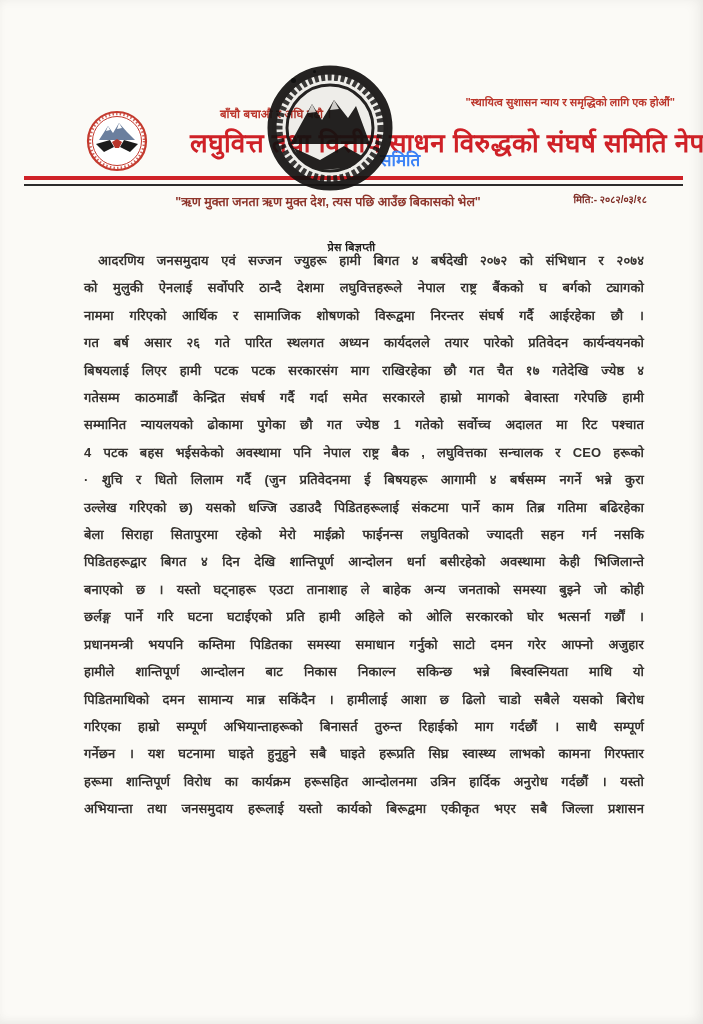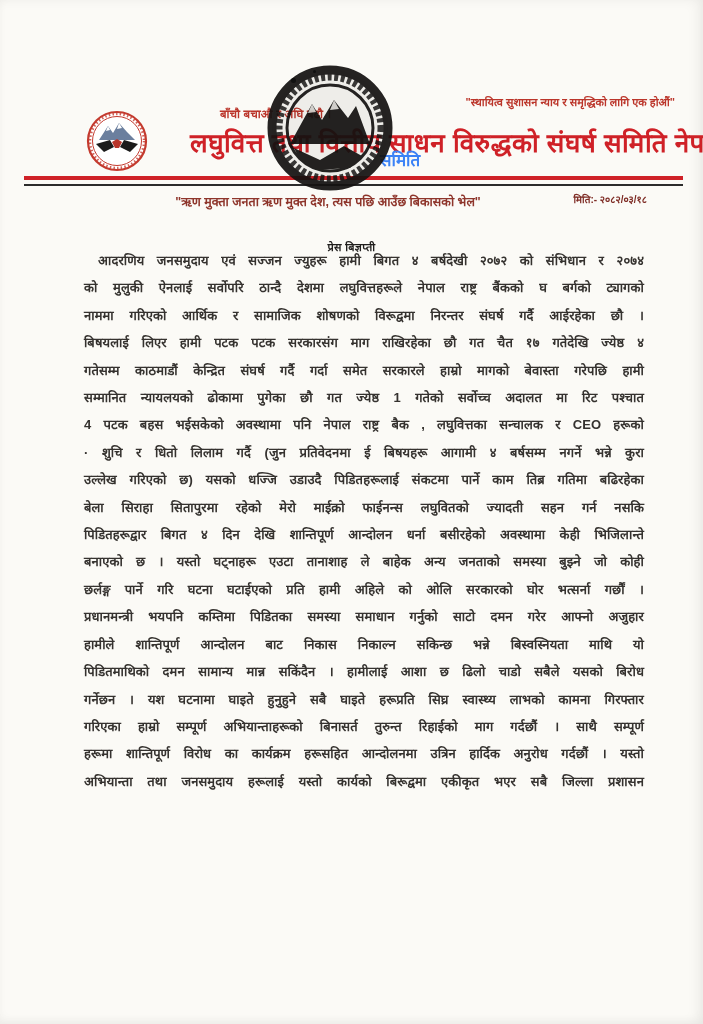--- a/index.html
+++ b/index.html
@@ -115,32 +115,33 @@
     <div class="ink-speck speck-1"></div>
     <div class="ink-speck speck-2"></div>
 
     <div class="press-heading">प्रेस बिज्ञप्ती</div>
   </div>
 
   <div class="body-text">
       <div class="body-line">आदरणिय जनसमुदाय एवं सज्जन ज्युहरू हामी बिगत ४ बर्षदेखी  २०७२ को संभिधान र २०७४</div>
       <div class="body-line">को मुलुकी ऐनलाई सर्वोपरि ठान्दै देशमा लघुवित्तहरूले नेपाल राष्ट्र बैंकको घ बर्गको ट्यागको</div>
       <div class="body-line">नाममा  गरिएको आर्थिक र सामाजिक शोषणको विरूद्वमा निरन्तर संघर्ष गर्दै आईरहेका छौ ।</div>
+      <div class="body-line">गत बर्ष असार २६ गते पारित स्थलगत अध्यन कार्यदलले तयार पारेको प्रतिवेदन कार्यन्वयनको</div>
       <div class="body-line">बिषयलाई लिएर हामी पटक पटक सरकारसंग माग राखिरहेका छौ गत  चैत १७ गतेदेखि ज्येष्ठ ४</div>
       <div class="body-line">गतेसम्म काठमाडौं केन्द्रित संघर्ष गर्दै गर्दा समेत सरकारले हाम्रो मागको बेवास्ता गरेपछि हामी</div>
       <div class="body-line">सम्मानित न्यायलयको ढोकामा पुगेका छौ गत ज्येष्ठ 1 गतेको सर्वोच्च अदालत मा रिट पश्चात</div>
       <div class="body-line">4 पटक बहस भईसकेको अवस्थामा पनि नेपाल राष्ट्र बैक , लघुवित्तका सन्चालक र CEO हरूको</div>
       <div class="body-line">· शुचि र धितो लिलाम गर्दै (जुन प्रतिवेदनमा ई बिषयहरू आगामी ४ बर्षसम्म नगर्ने भन्ने कुरा</div>
       <div class="body-line">उल्लेख गरिएको छ) यसको धज्जि उडाउदै पिडितहरूलाई संकटमा पार्ने काम तिब्र गतिमा बढिरहेका</div>
       <div class="body-line">बेला सिराहा सितापुरमा रहेको मेरो माईक्रो फाईनन्स लघुवितको ज्यादती सहन गर्न नसकि</div>
       <div class="body-line">पिडितहरूद्वार बिगत ४ दिन देखि शान्तिपूर्ण आन्दोलन धर्ना बसीरहेको अवस्थामा केही भिजिलान्ते</div>
       <div class="body-line">बनाएको छ । यस्तो घट्नाहरू एउटा तानाशाह ले बाहेक अन्य जनताको समस्या बुझ्ने जो कोही</div>
       <div class="body-line">छर्लङ्ग पार्ने गरि घटना घटाईएको प्रति हामी अहिले को ओलि सरकारको घोर भत्सर्ना गर्छौं ।</div>
       <div class="body-line">प्रधानमन्त्री भयपनि कम्तिमा पिडितका समस्या समाधान गर्नुको साटो दमन गरेर आफ्नो अजुहार</div>
       <div class="body-line">हामीले शान्तिपूर्ण आन्दोलन बाट निकास निकाल्न सकिन्छ भन्ने बिस्वस्नियता माथि यो</div>
       <div class="body-line">पिडितमाथिको दमन सामान्य मान्न सकिंदैन । हामीलाई आशा छ ढिलो चाडो सबैले यसको बिरोध</div>
+      <div class="body-line">गरिएका हाम्रो सम्पूर्ण अभियान्ताहरूको बिनासर्त तुरुन्त रिहाईको माग गर्दछौं । साथै सम्पूर्ण</div>
       <div class="body-line">गर्नेछन । यश घटनामा घाइते हुनुहुने सबै घाइते हरूप्रति सिघ्र स्वास्थ्य लाभको कामना गिरफ्तार</div>
-      <div class="body-line">गरिएका हाम्रो सम्पूर्ण अभियान्ताहरूको बिनासर्त तुरुन्त रिहाईको माग गर्दछौं । साथै सम्पूर्ण</div>
       <div class="body-line">हरूमा शान्तिपूर्ण विरोध का कार्यक्रम हरूसहित आन्दोलनमा उत्रिन हार्दिक अनुरोध गर्दछौं । यस्तो</div>
       <div class="body-line">अभियान्ता तथा जनसमुदाय हरूलाई यस्तो कार्यको बिरूद्वमा एकीकृत भएर सबै जिल्ला प्रशासन</div>
     </div>
 
 </div>
 
 </body></html>

